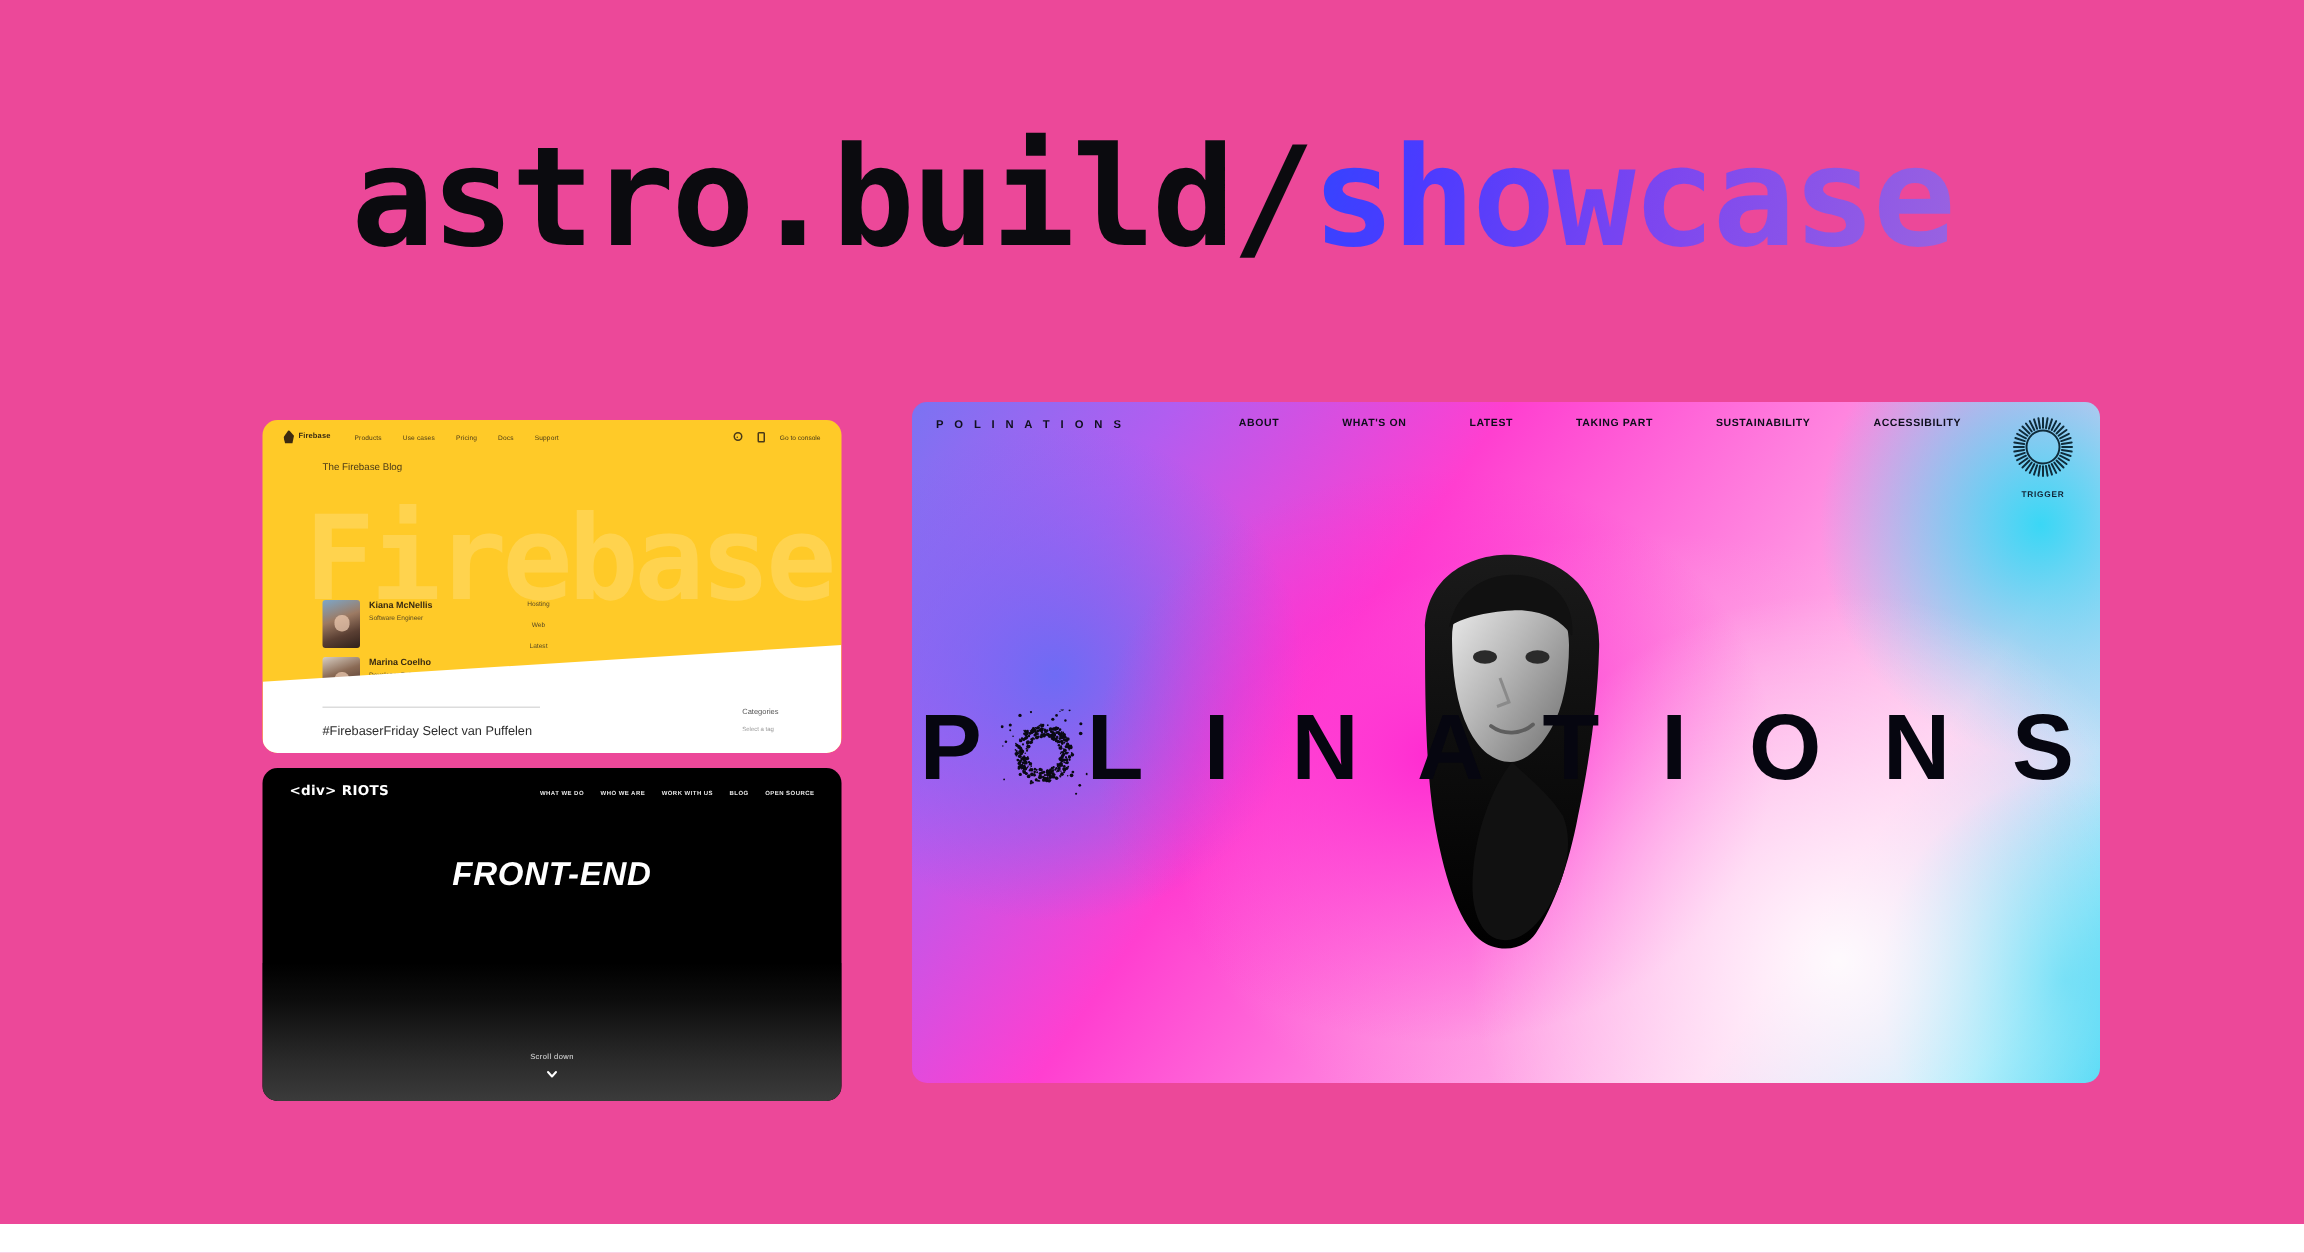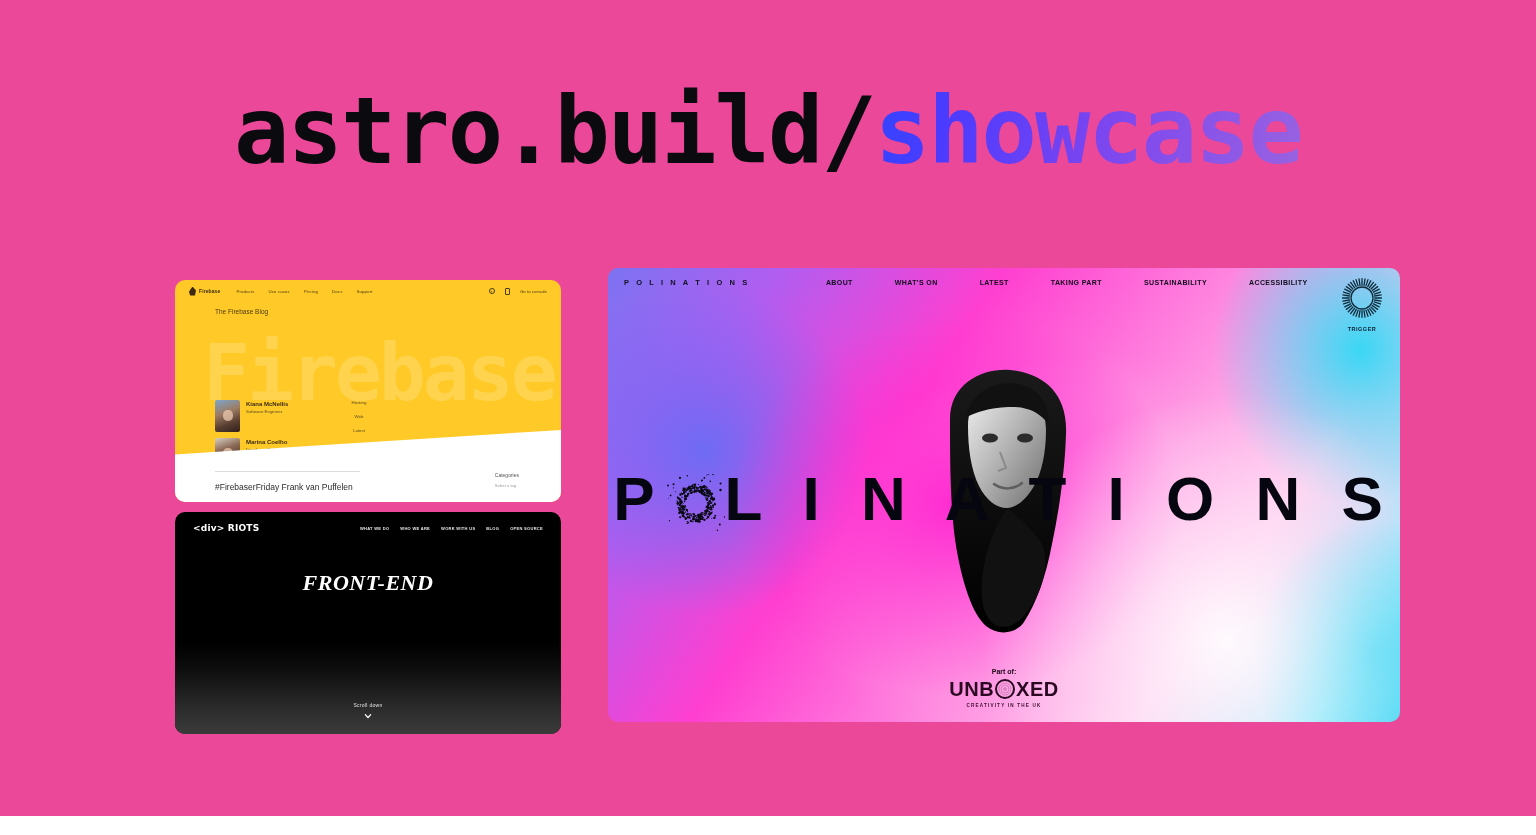--- a/index.html
+++ b/index.html
@@ -132,21 +132,21 @@
     display: flex; align-items: center; padding: 0 18px;
   }
   .dr-logo {
     font-family: "DejaVu Sans", sans-serif;
     font-size: 9px; font-weight: 700; color: #fff; letter-spacing: .2px;
   }
   .dr-links { margin-left: auto; display: flex; gap: 11px; }
   .dr-links span { font-size: 4px; font-weight: 700; color: #e8e8e8; letter-spacing: .3px; white-space: nowrap; }
   .dr-hero {
     position: absolute; left: 0; right: 0; top: 58px; text-align: center;
-    font-family: Liberation Serif, serif;
+    font-family: Liberation Sans, sans-serif;
     color: #fff; font-weight: 700; font-style: italic;
     font-size: 22px; line-height: 1.22; letter-spacing: .5px;
   }
   .dr-hero .l2 { font-size: 18px; }
   .dr-scroll {
     position: absolute; left: 0; right: 0; bottom: 14px; text-align: center;
   }
   .dr-scroll .lbl { font-size: 5px; color: #e2e2e2; letter-spacing: .3px; }
   .dr-chev {
     display: block; margin: 4px auto 0; width: 8px; height: 8px;
@@ -260,21 +260,21 @@
         </div>
 
         <div class="fb-side">
           <div>Hosting</div>
           <div>Web</div>
           <div>Latest</div>
         </div>
 
         <div class="fb-wedge"></div>
         <div class="fb-divider"></div>
-        <div class="fb-footline">#FirebaserFriday Frank van Puffelen</div>
+        <div class="fb-footline">#FirebaserFriday Select van Puffelen</div>
         <div class="fb-cats">
           <div class="t">Categories</div>
           <div class="s">Select a tag</div>
         </div>
       </div>
 
       <div class="card dr-card">
         <div class="dr-fade"></div>
 
         <div class="dr-nav">
@@ -811,32 +811,18 @@
                   <circle cx="21.35" cy="43.01" r="2.18"></circle>
                   <circle cx="61.30" cy="34.17" r="1.31"></circle>
                   <circle cx="31.38" cy="54.40" r="0.91"></circle>
                   <circle cx="25.51" cy="65.59" r="2.18"></circle>
                   <circle cx="56.81" cy="30.57" r="1.99"></circle>
                 </g>
             </svg>
           </span><span>L I N A T I O N S</span>
         </div>
 
-        <div class="pol-unboxed">
-          <div class="pol-partof">Part of:</div>
-          <div class="pol-ub-word">
-            <span>UNB</span>
-            <svg width="20" height="20" viewBox="0 0 40 40" style="margin:0 1px">
-              <circle cx="20" cy="20" r="18" fill="none" stroke="#2a0a22" stroke-width="4"></circle>
-              <circle cx="20" cy="20" r="12" fill="none" stroke="#c06aa8" stroke-width="1.4"></circle>
-              <circle cx="20" cy="20" r="8" fill="none" stroke="#c06aa8" stroke-width="1.4"></circle>
-              <circle cx="20" cy="20" r="4" fill="#d884bd"></circle>
-            </svg>
-            <span>XED</span>
-          </div>
-          <div class="pol-ub-tag">CREATIVITY IN THE UK</div>
-        </div>
 
       </div>
     </div>
 
   </div>
 </div>
 
 </body></html>

